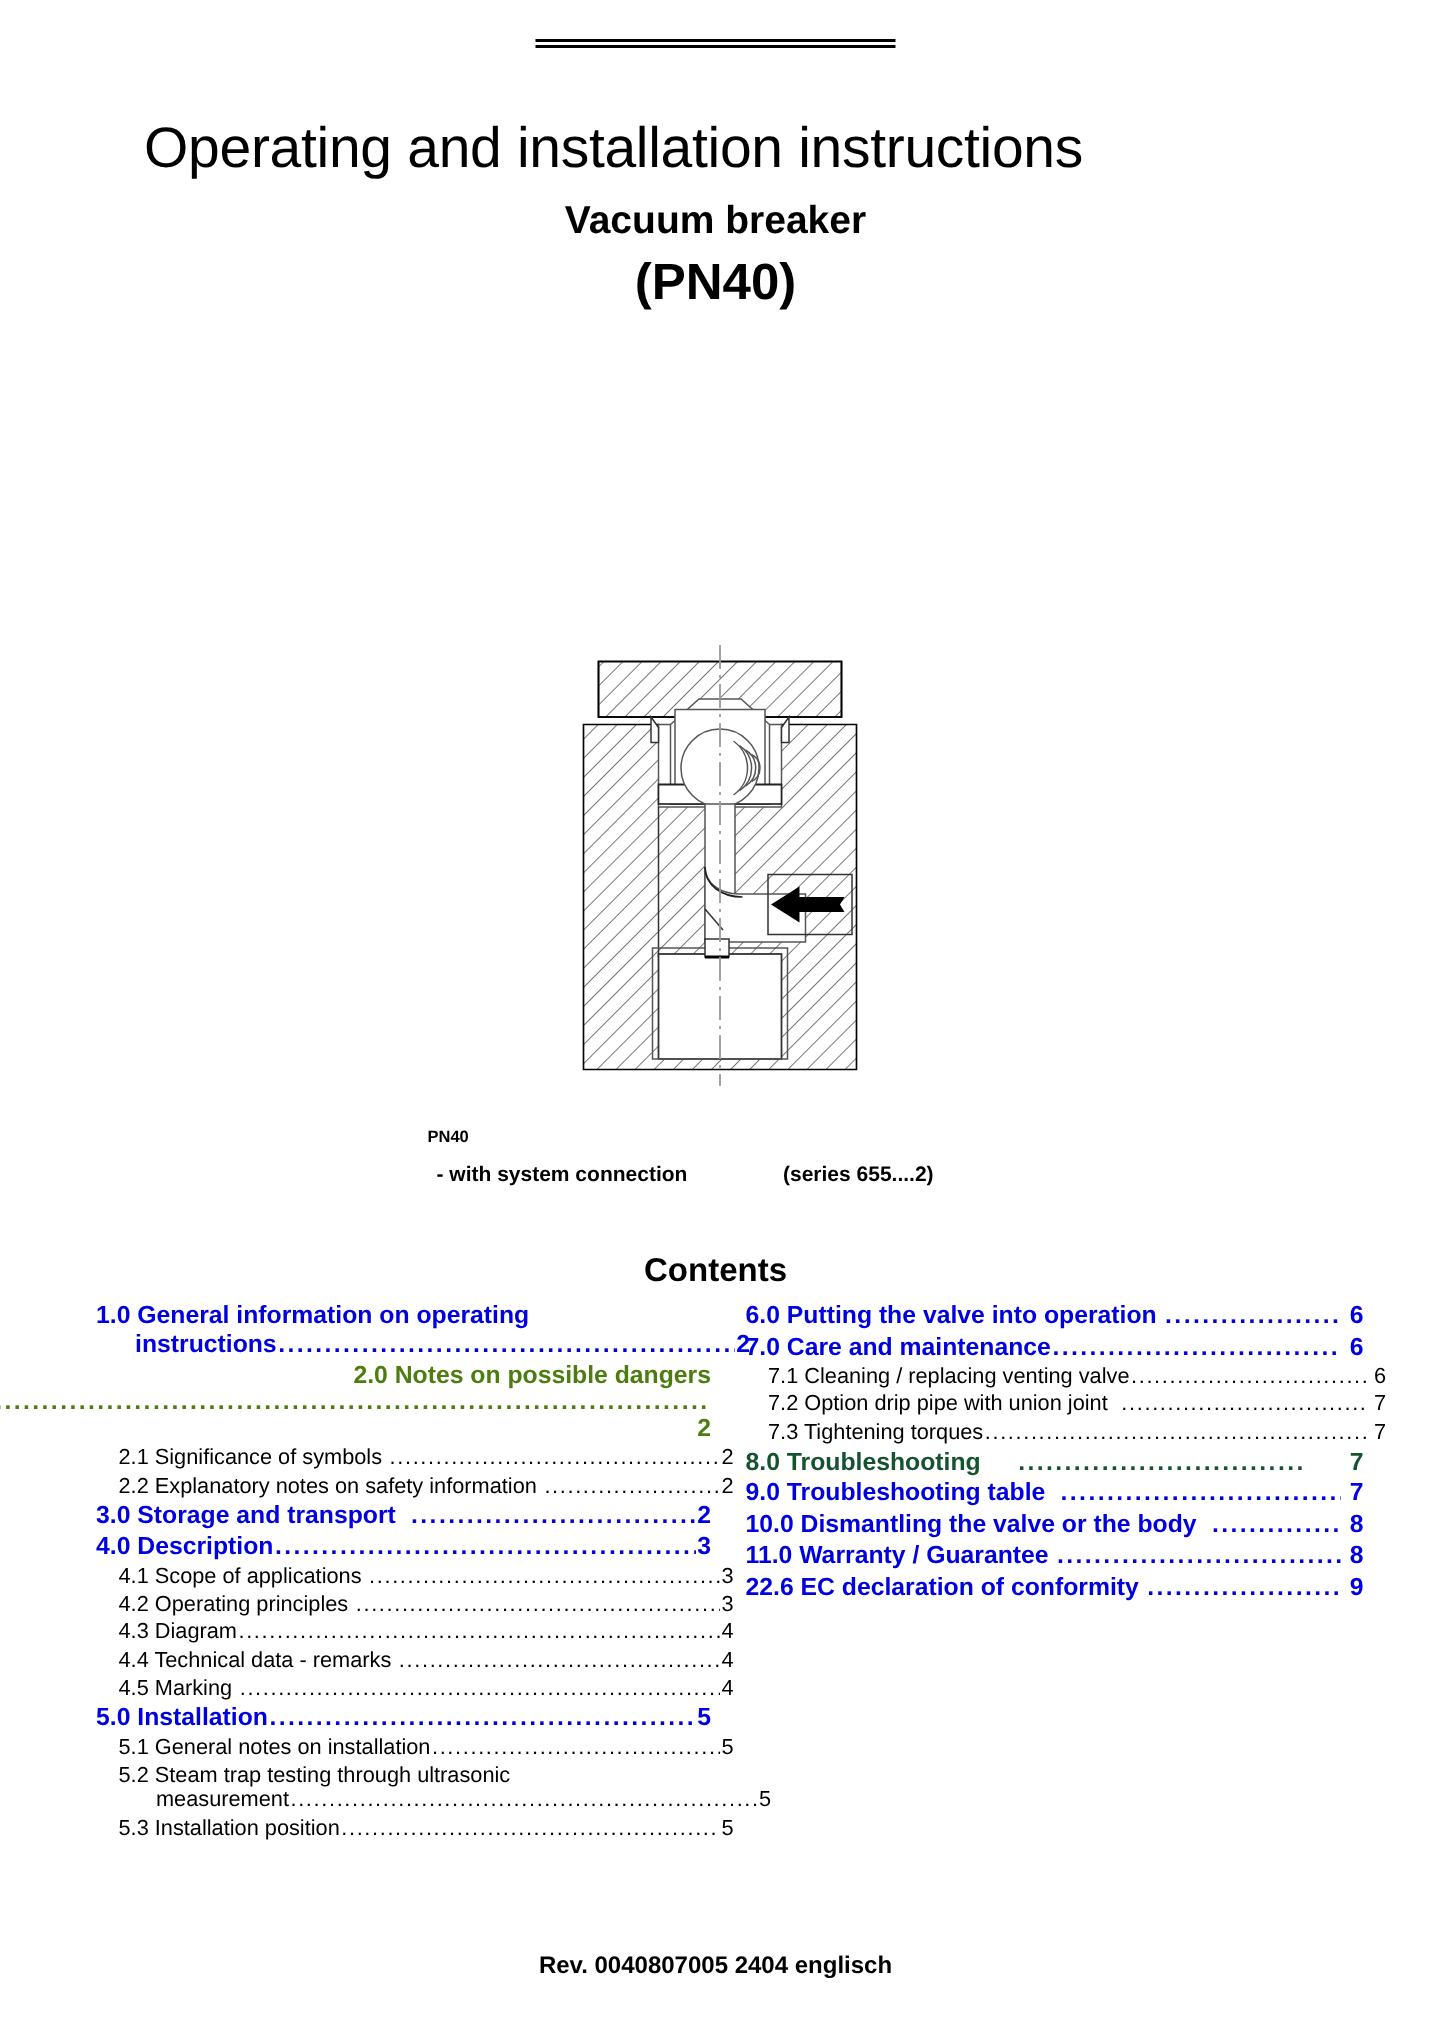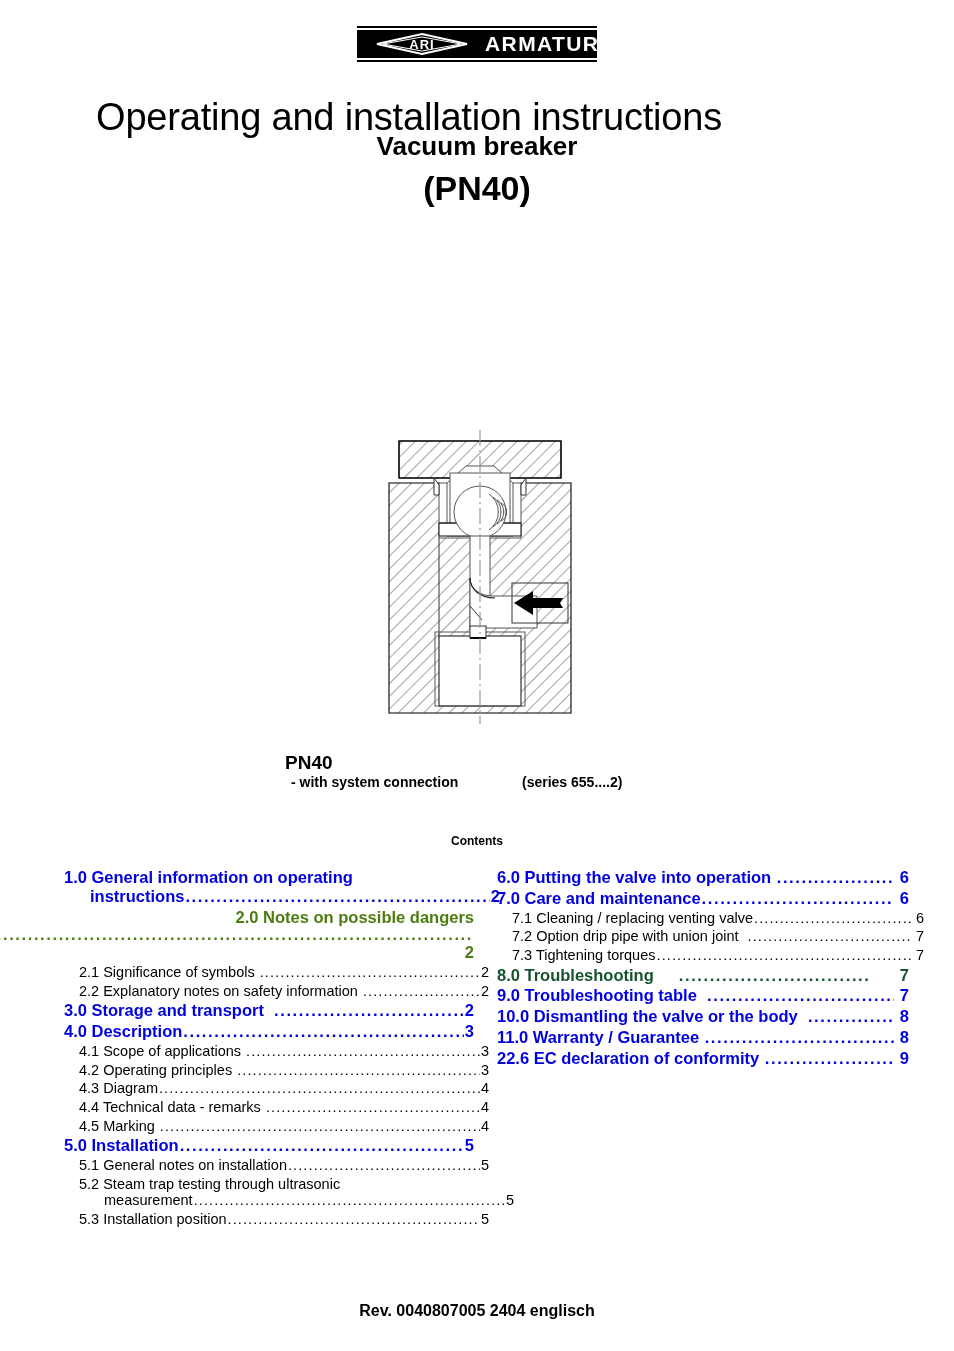--- a/index.html
+++ b/index.html
@@ -59,21 +59,20 @@
   }
 
   
   .doc-title {
     position: absolute;
     left: 0; top: 78px; width: 818px;
     text-align: center;
     font-size: 38px;
     font-weight: normal;
     letter-spacing: -0.2px;
-    margin-top: 18px;
   }
   .sub-title {
     position: absolute;
     left: 0; top: 131px; width: 954px;
     text-align: center;
     font-size: 26px;
     font-weight: bold;
   }
   .sub-title2 {
     position: absolute;
@@ -89,42 +88,42 @@
     left: 377px;
     top: 428px;
     width: 206px;
     height: 300px;
   }
 
   
   .fig-cap-1 {
     position: absolute;
     left: 285px; top: 752px;
-    font-size: 19px;
+    font-size: 11px;
     font-weight: bold;
   }
   .fig-cap-2 {
     position: absolute;
     left: 291px; top: 774px;
     font-size: 14px;
     font-weight: bold;
   }
   .fig-cap-3 {
     position: absolute;
     left: 522px; top: 774px;
     font-size: 14px;
     font-weight: bold;
   }
 
   
   .contents-head {
     position: absolute;
     left: 0; top: 834px; width: 954px;
     text-align: center;
-    font-size: 12px;
+    font-size: 22px;
     font-weight: bold;
   }
   .toc-col {
     position: absolute;
     top: 866px;
   }
   .toc-col.left  { left: 64px;  width: 410px; }
   .toc-col.right { left: 497px; width: 412px; }
 
   .toc-row {
@@ -174,28 +173,20 @@
     text-align: center;
     font-size: 16px;
     font-weight: bold;
   }
 </style>
 </head>
 <body>
 
 <div class="logo-wrap">
   <div class="logo-rule"></div>
-  <div class="logo-bar">
-    <svg class="logo-diamond" viewBox="0 0 94 22">
-      <polygon points="47,1 92,11 47,21 2,11" fill="none" stroke="#ffffff" stroke-width="2"></polygon>
-      <polygon points="47,4 86,11 47,18 8,11" fill="none" stroke="#ffffff" stroke-width="1"></polygon>
-      <text x="47" y="16" text-anchor="middle" font-family="Liberation Sans, sans-serif" font-size="13" font-weight="bold" fill="#ffffff" letter-spacing="1">ARI</text>
-    </svg>
-    <div class="logo-word">ARMATUREN</div>
-  </div>
   <div class="logo-rule bottom"></div>
 </div>
 
 <div class="doc-title">Operating and installation instructions</div>
 <div class="sub-title">Vacuum breaker</div>
 <div class="sub-title2">(PN40)</div>
 
 <svg class="drawing" viewBox="0 0 206 300">
   <defs>
     <pattern id="hatchR" width="9" height="9" patternTransform="rotate(45)" patternUnits="userSpaceOnUse">

